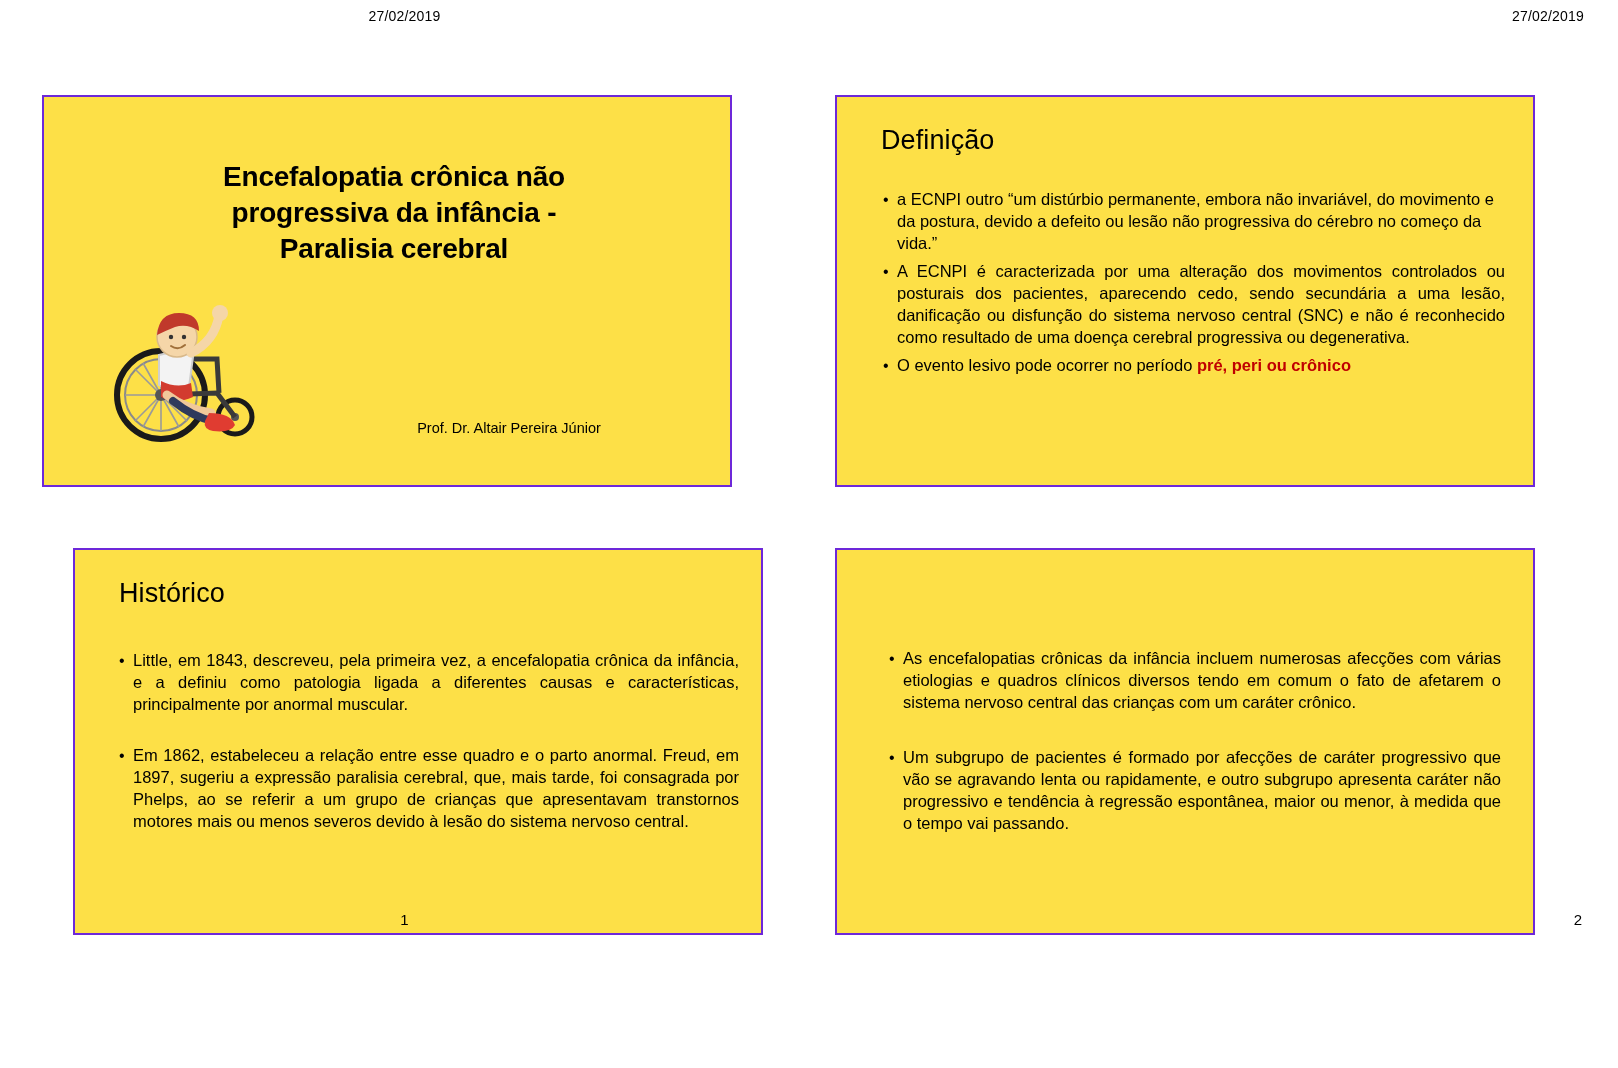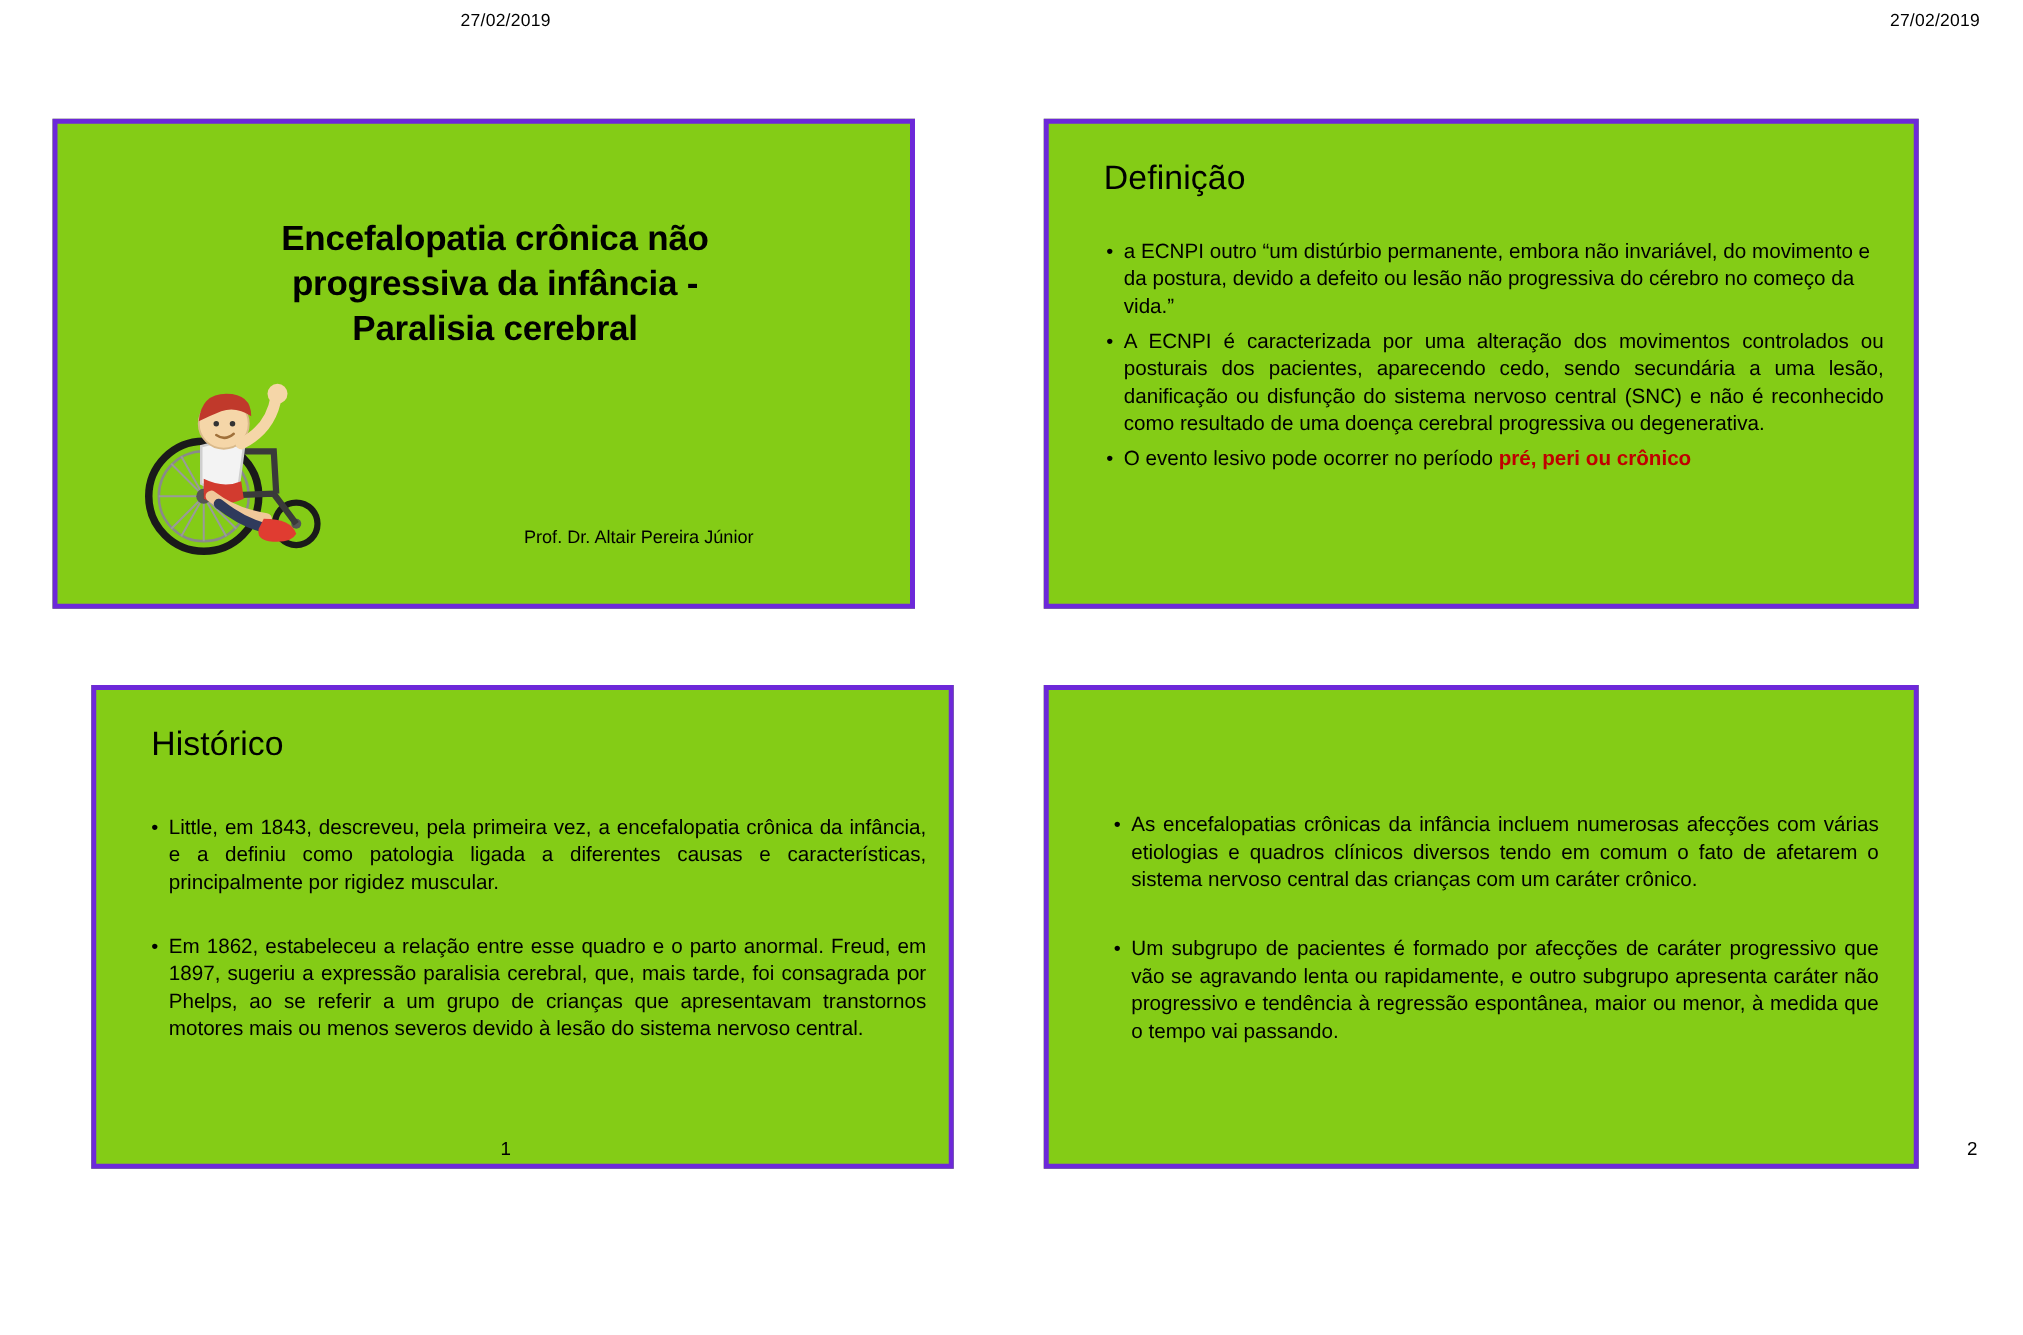--- a/index.html
+++ b/index.html
@@ -39,42 +39,41 @@
     position: absolute;
     bottom: 14px;
     width: 100%;
     text-align: center;
     font-size: 15px;
   }
   .page-right .page-footer { text-align: right; padding-right: 36px; box-sizing: border-box; }
 
   .slide {
     position: absolute;
-    border: 4px solid #6d28d9;
+    border: 2px solid #6d28d9;
     box-sizing: border-box;
-    background: #84cc16;
+    background: #fde047;
     text-decoration: underline;
   }
   .slide-1 { left: 42px; top: 95px;  width: 690px; height: 392px; }
   .slide-3 { left: 42px; top: 548px; width: 690px; height: 387px; margin-left: 31px; }
   .slide-2 { left: 26px; top: 95px;  width: 700px; height: 392px; }
   .slide-4 { left: 26px; top: 548px; width: 700px; height: 387px; }
 
   
   .title-block {
     position: absolute;
     left: 50px;
     top: 62px;
     width: 600px;
     text-align: center;
     font-weight: bold;
     font-size: 28px;
     line-height: 1.28;
     letter-spacing: -0.2px;
-    margin-top: 12px;
   }
   .author {
     position: absolute;
     left: 300px;
     top: 275px;
     width: 330px;
     text-align: center;
     font-size: 14.5px;
     margin-top: 48px;
   }
@@ -180,21 +179,21 @@
     </div>
 
     <div class="author">Prof. Dr. Altair Pereira Júnior</div>
   </div>
 
   <div class="slide slide-3">
     <div class="slide-title">Histórico</div>
     <div class="bullets s3-bullets justify">
       <div class="bullet">
         <span class="dot">•</span>
-        <span class="txt">Little, em 1843, descreveu, pela primeira vez, a encefalopatia crônica da infância, e a definiu como patologia ligada a diferentes causas e características, principalmente por rigidez muscular.</span>
+        <span class="txt">Little, em 1843, descreveu, pela primeira vez, a encefalopatia crônica da infância, e a definiu como patologia ligada a diferentes causas e características, principalmente por anormal muscular.</span>
       </div>
       <div class="bullet">
         <span class="dot">•</span>
         <span class="txt">Em 1862, estabeleceu a relação entre esse quadro e o parto anormal. Freud, em 1897, sugeriu a expressão paralisia cerebral, que, mais tarde, foi consagrada por Phelps, ao se referir a um grupo de crianças que apresentavam transtornos motores mais ou menos severos devido à lesão do sistema nervoso central.</span>
       </div>
     </div>
   </div>
 
   <div class="page-footer">1</div>
 </div>

